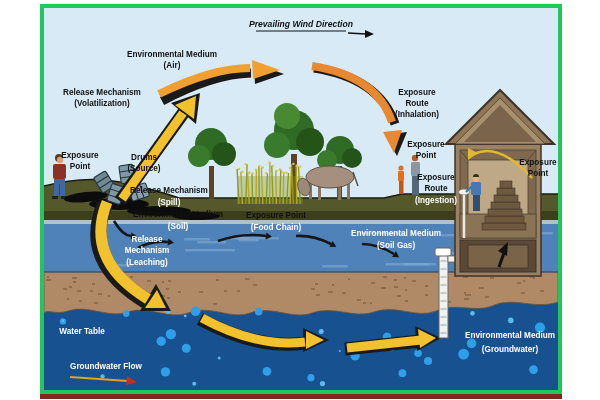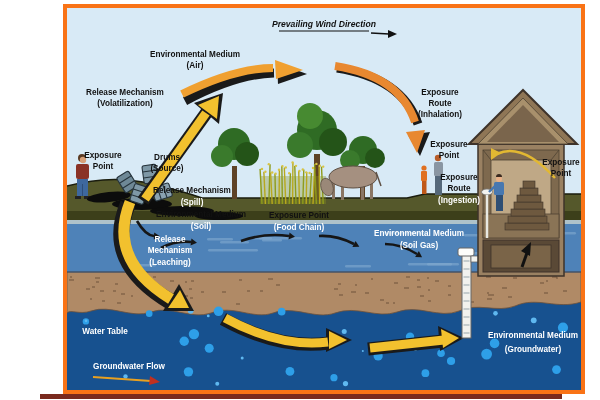--- a/index.html
+++ b/index.html
@@ -1,18 +1,18 @@
 <!DOCTYPE html>
 <html><head>
 <meta charset="utf-8">
 <style>
   html,body{margin:0;padding:0;background:#ffffff;}
   #stage{position:relative;width:600px;height:400px;background:#ffffff;overflow:hidden;
          font-family:"Liberation Sans",sans-serif;}
-  #frame{position:absolute;left:40px;top:4px;width:514px;height:382px;border:4px solid #f97316;background:#D8EAF6;margin-left:23px;}
+  #frame{position:absolute;left:40px;top:4px;width:514px;height:382px;border:4px solid #22c55e;background:#D8EAF6;}
   #bedrock{position:absolute;left:40px;top:394px;width:522px;height:5px;background:#7A2A1E;}
   svg{display:block;}
   text{font-family:"Liberation Sans",sans-serif;font-weight:bold;font-size:8.2px;}
   .b{fill:#111111;}
   .w{fill:#ffffff;}
   .wind{font-style:italic;font-size:8.6px;}
 </style>
 </head>
 <body>
 

